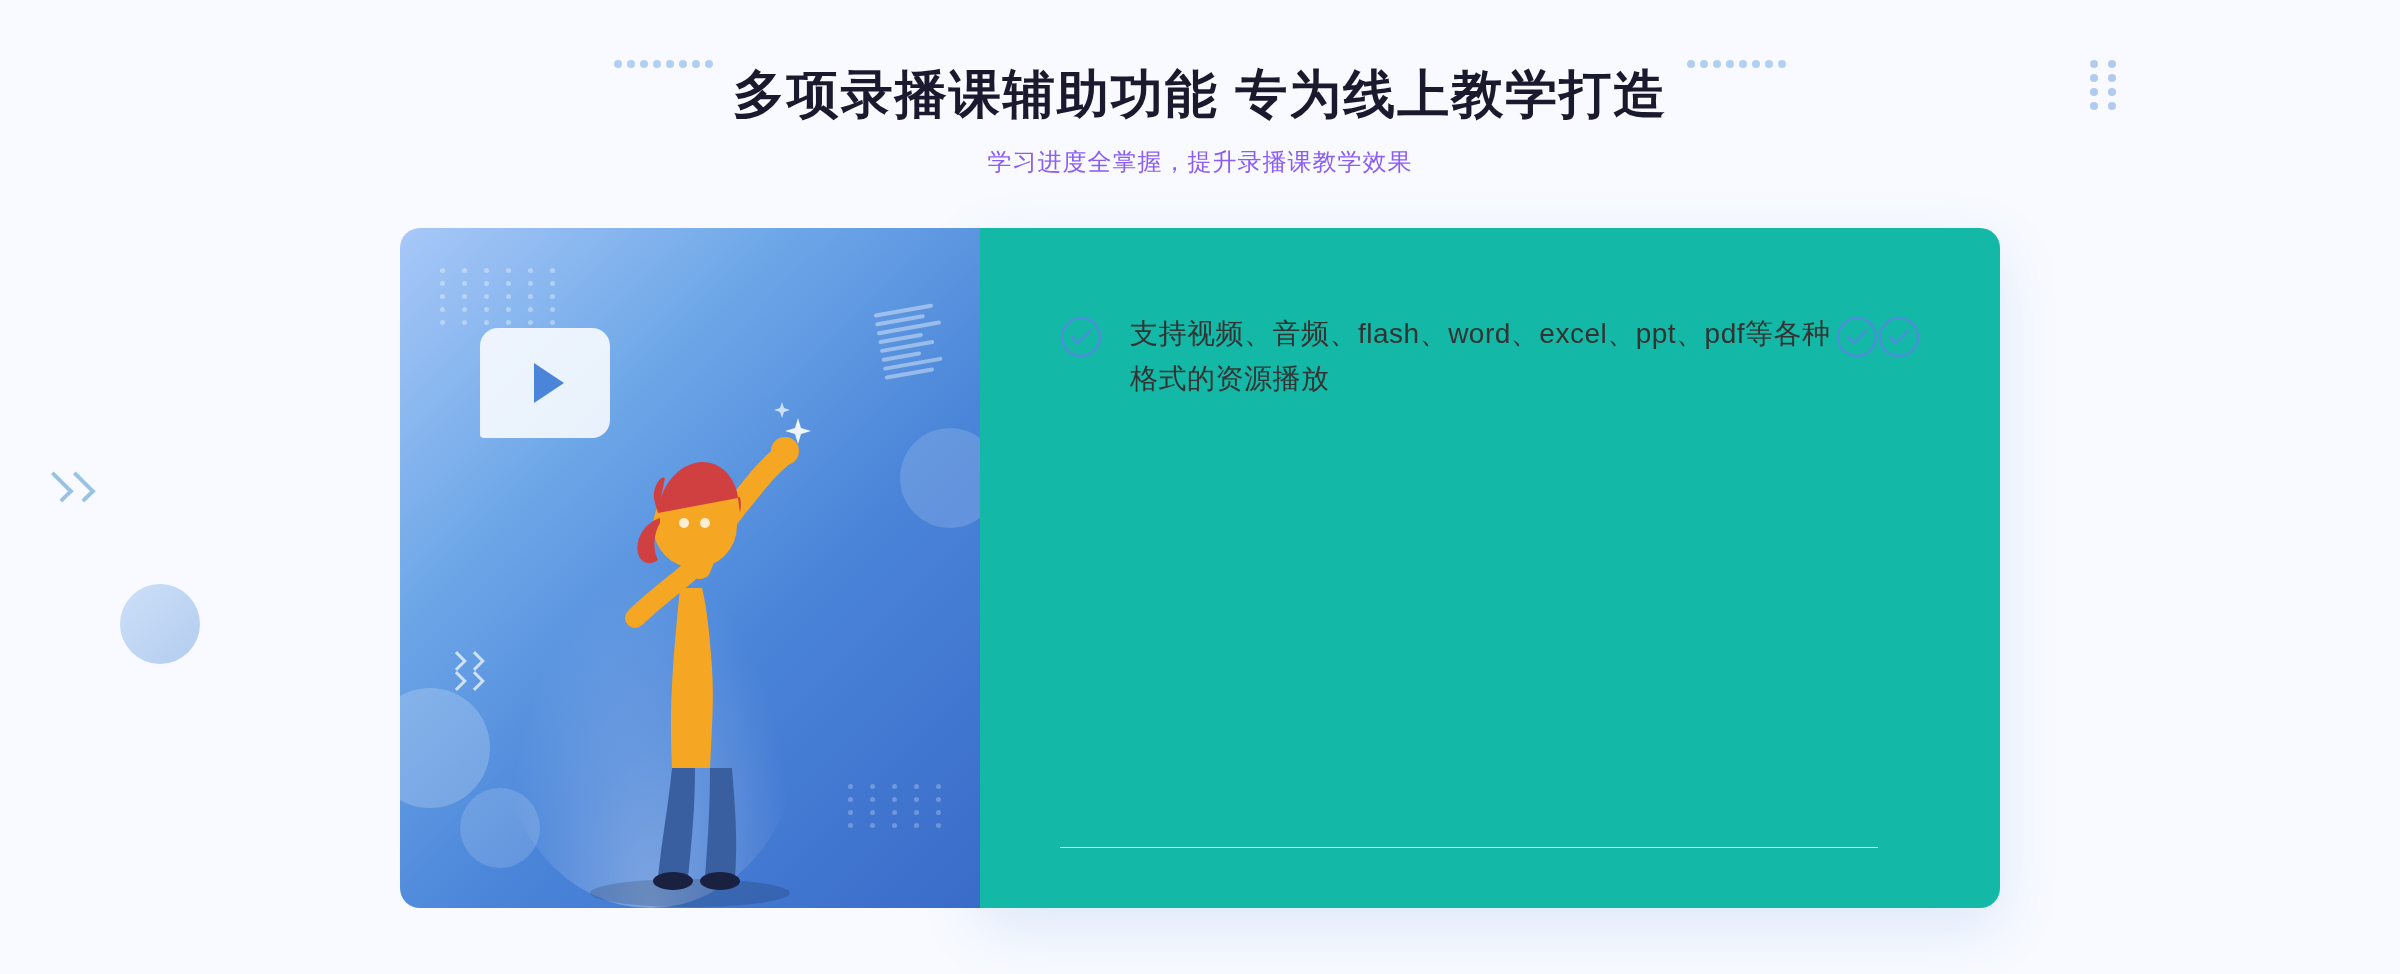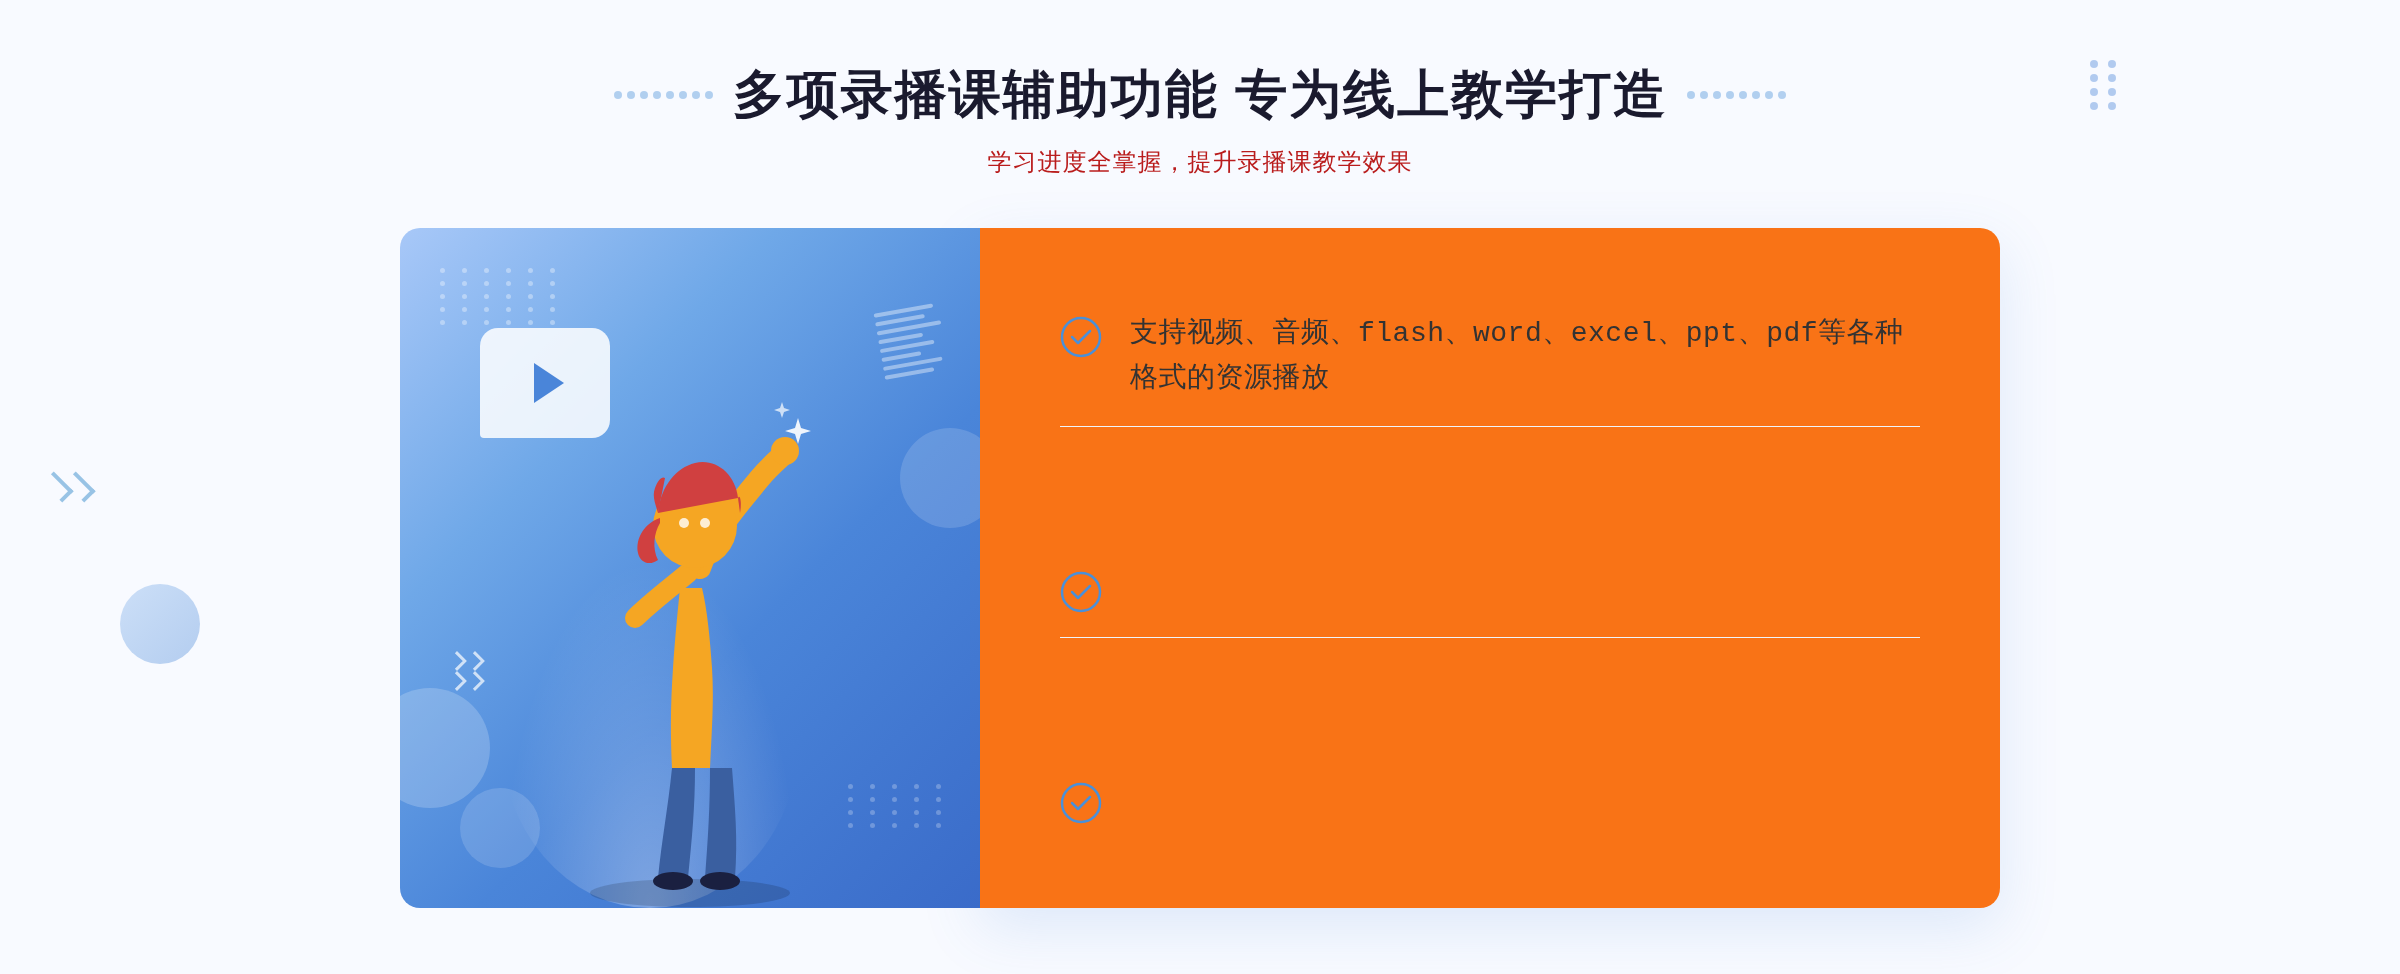--- a/index.html
+++ b/index.html
@@ -26,21 +26,21 @@
     
     .header {
       text-align: center;
       margin-bottom: 50px;
       position: relative;
       z-index: 2;
     }
 
     .header-title-row {
       display: flex;
-      align-items: center;
+      align-items: flex-start;
       justify-content: center;
       gap: 20px;
       margin-bottom: 16px;
     }
 
     .header-dots {
       display: flex;
       align-items: center;
       gap: 5px;
       opacity: 0.4;
@@ -55,21 +55,21 @@
 
     .header-title {
       font-size: 52px;
       font-weight: 600;
       color: #1a1a2e;
       letter-spacing: 2px;
     }
 
     .header-subtitle {
       font-size: 24px;
-      color: #b91c1c;
+      color: #8b5cf6;
       letter-spacing: 1px;
     }
 
     
     .main-content {
       display: flex;
       align-items: stretch;
       width: 1600px;
       min-height: 680px;
       position: relative;
@@ -217,28 +217,27 @@
     }
     .stripe-line {
       height: 4px;
       background: rgba(255,255,255,0.4);
       border-radius: 2px;
     }
 
     
     .info-panel {
       flex: 1;
-      background: #f97316;
+      background: #14b8a6;
       border-radius: 0 20px 20px 0;
       padding: 60px 80px;
       display: flex;
-      flex-direction: column;
+      flex-direction: row;
       justify-content: space-between;
       box-shadow: 0 20px 60px rgba(74, 133, 217, 0.15);
-      font-family: Liberation Mono, monospace;
     }
 
     .feature-item {
       display: flex;
       align-items: flex-start;
       gap: 28px;
       padding: 24px 0;
       border-bottom: 1px solid #f0f4fa;
     }
     .feature-item:last-child {

